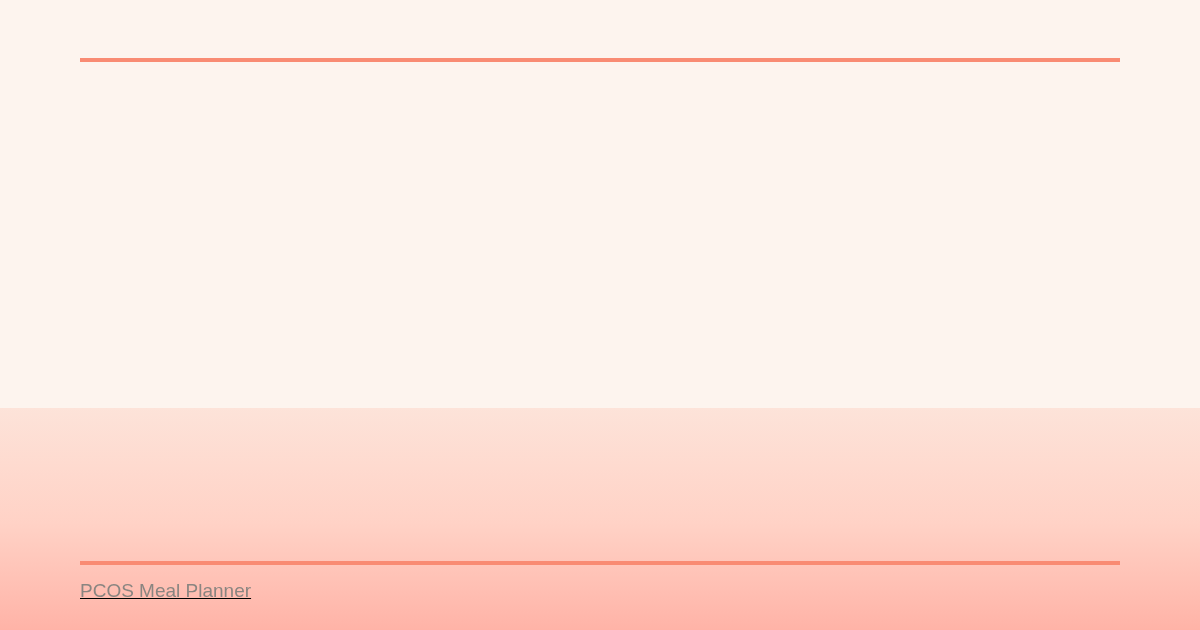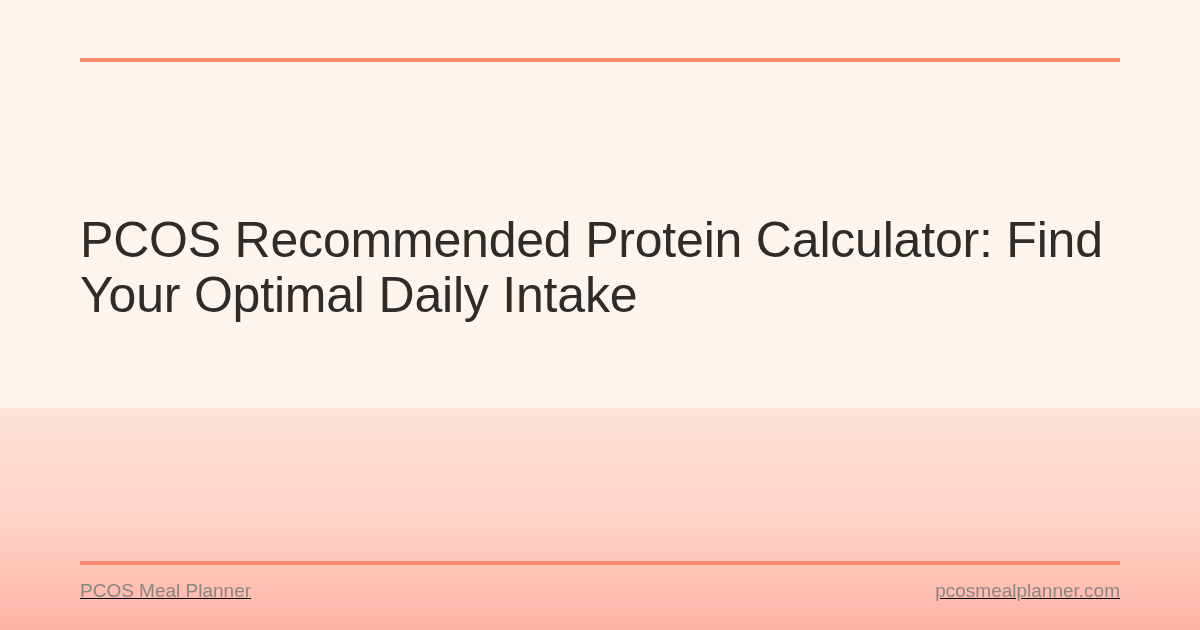--- a/index.html
+++ b/index.html
@@ -106,22 +106,20 @@
 </head>
 <body>
 
 <div id="card">
 
   <div class="bg-top"></div>
   <div class="bg-bottom"></div>
 
   <div class="rule rule-top"></div>
 
-  <h1 class="headline">PCOS Recommended Protein Calculator: Find Your Optimal Daily Intake</h1>
 
   <div class="rule rule-bottom"></div>
 
   <div class="footer">
     <span class="footer-brand">PCOS Meal Planner</span>
-    <span class="footer-url">pcosmealplanner.com</span>
   </div>
 
 </div>
 
 </body></html>

